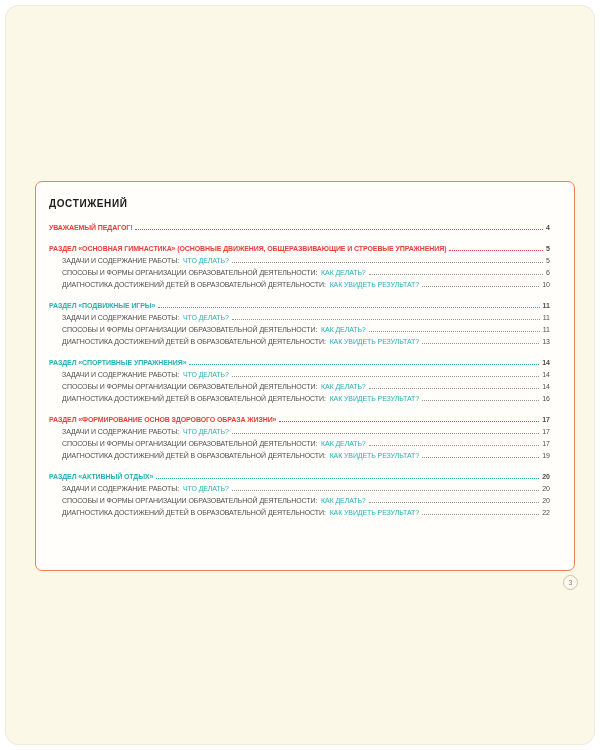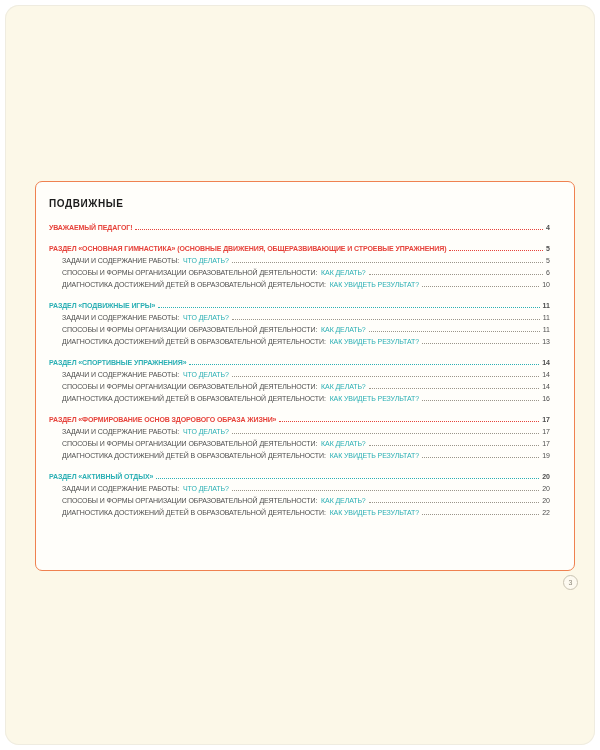--- a/index.html
+++ b/index.html
@@ -57,21 +57,21 @@
     color:#8a8577; font-size:7px;
     display:flex; align-items:center; justify-content:center;
     background:#fdfaf0;
   }
 </style>
 </head>
 <body>
 
 <div class="scan-page">
   <div class="toc-box">
-    <div class="toc-title">ПОДВИЖНЫЕ</div>
+    <div class="toc-title">ДОСТИЖЕНИЙ</div>
     <div>
         <div class="toc-intro">
           <div class="toc-row head red">
             <span class="toc-label">УВАЖАЕМЫЙ ПЕДАГОГ!</span>
             <span class="leader"></span>
             <span class="toc-page">4</span>
           </div>
         </div>
         <div class="toc-group">
           <div class="toc-row head red">

